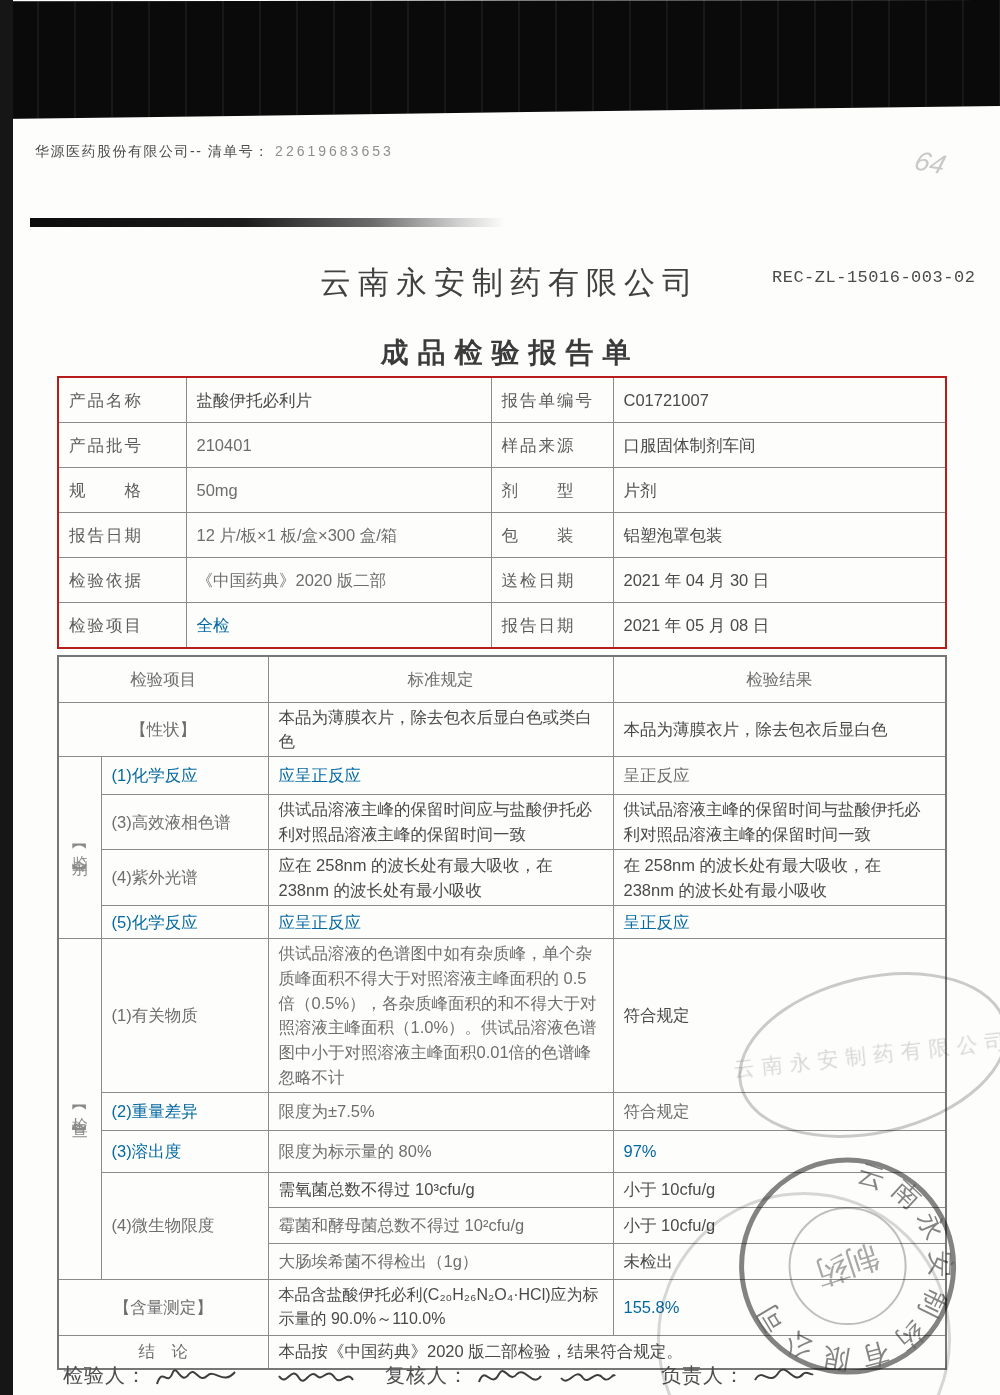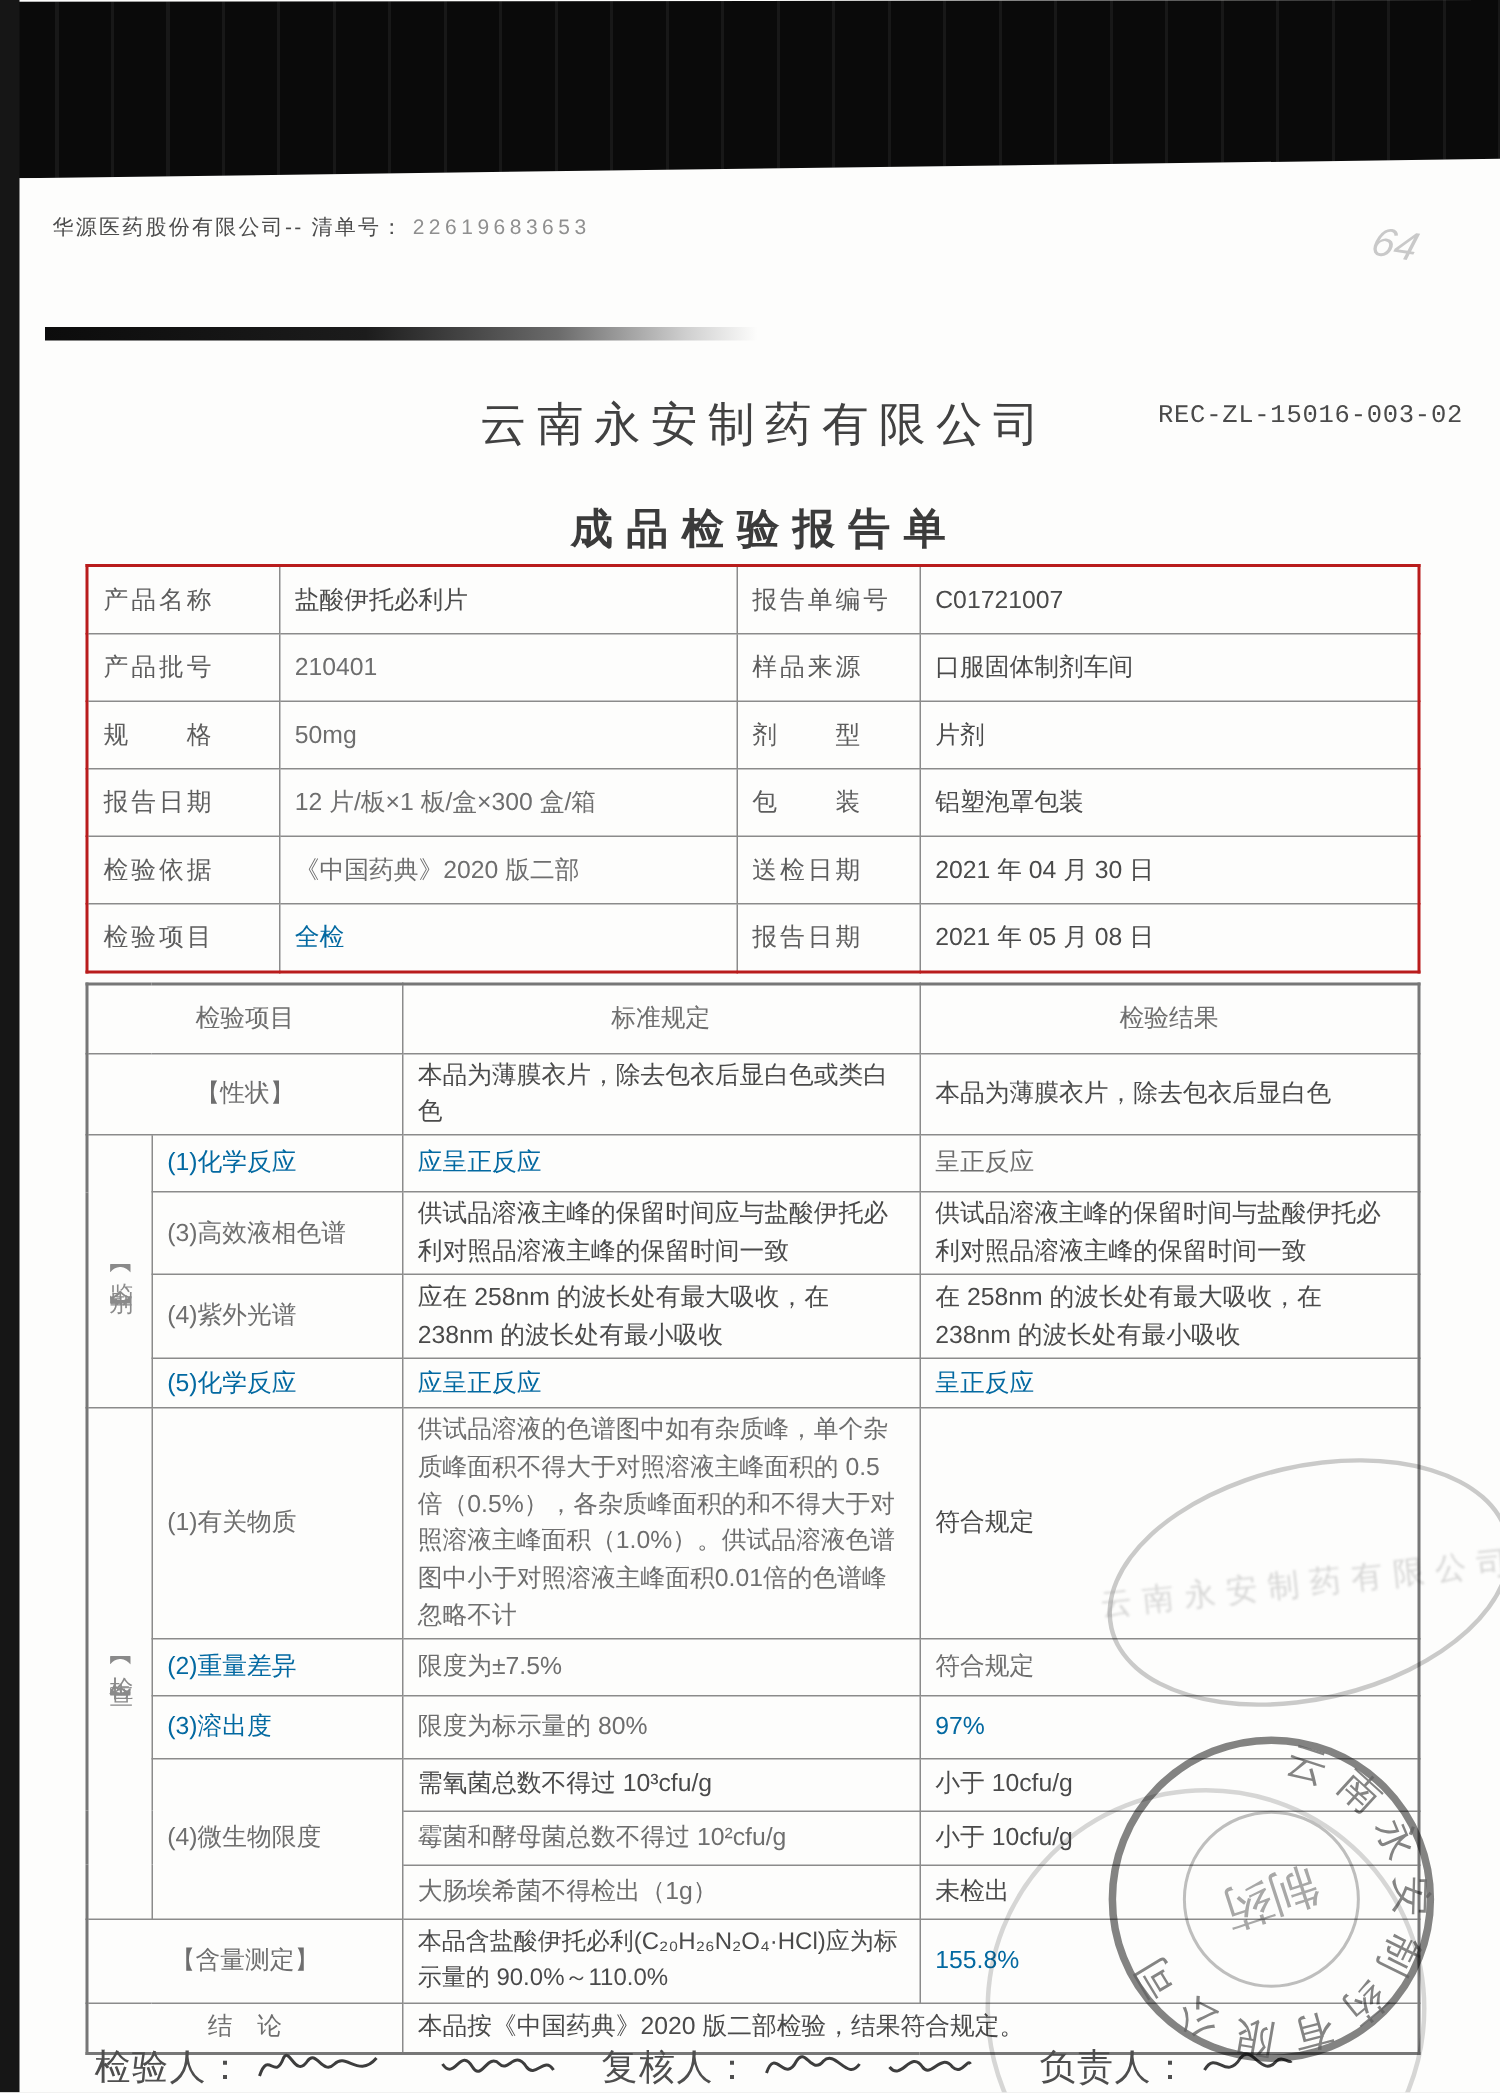--- a/index.html
+++ b/index.html
@@ -36,21 +36,21 @@
   .t-info .lab{letter-spacing:2px;color:#5d5d5d;}
   .t-insp{position:absolute;left:57px;top:655px;width:888px;border:2px solid #777;}
   .t-insp td.center{text-align:center;}
   .faded{color:#0369a1;}
   .semi{color:#6e6e6e;}
   .vlabel{writing-mode:vertical-rl;text-align:center;letter-spacing:5px;color:#8a8a8a;
         font-size:16px;padding:2px 0;}
   .small-note{font-size:16px;}
   
   .sigrow{position:absolute;left:63px;top:1362px;width:900px;display:flex;align-items:flex-start;
-        font-size:24px;color:#4e4e4e;letter-spacing:1px;}
+        font-size:20px;color:#4e4e4e;letter-spacing:1px;}
   .sigrow svg{margin:0 6px;}
   .siglab{white-space:nowrap;}
   
   .stamp{position:absolute;pointer-events:none;mix-blend-mode:multiply;}
   .stamp-faint{left:736px;top:976px;width:268px;height:152px;border:3px solid rgba(148,148,148,.48);
         border-radius:50%;transform:rotate(-13deg);display:flex;align-items:center;justify-content:center;}
   .stamp-faint span{font-size:21px;letter-spacing:7px;color:rgba(120,120,120,.28);
         transform:rotate(7deg);filter:blur(.6px);white-space:nowrap;}
   .stamp-light{left:657px;top:1192px;width:288px;height:288px;border:3px solid rgba(135,135,135,.32);
         border-radius:50%;}

